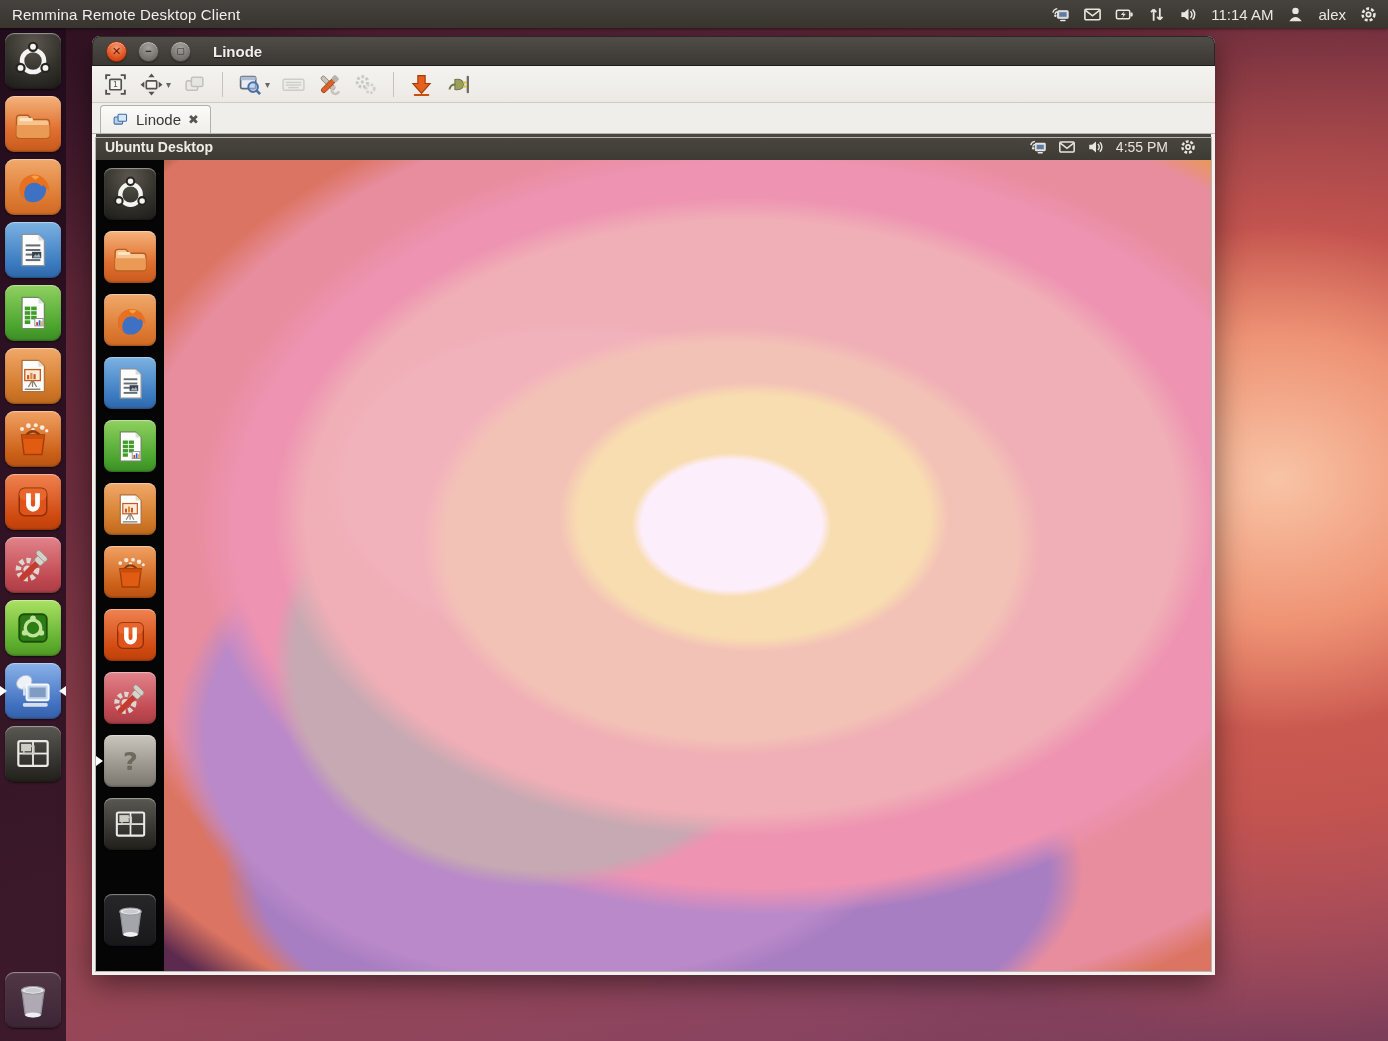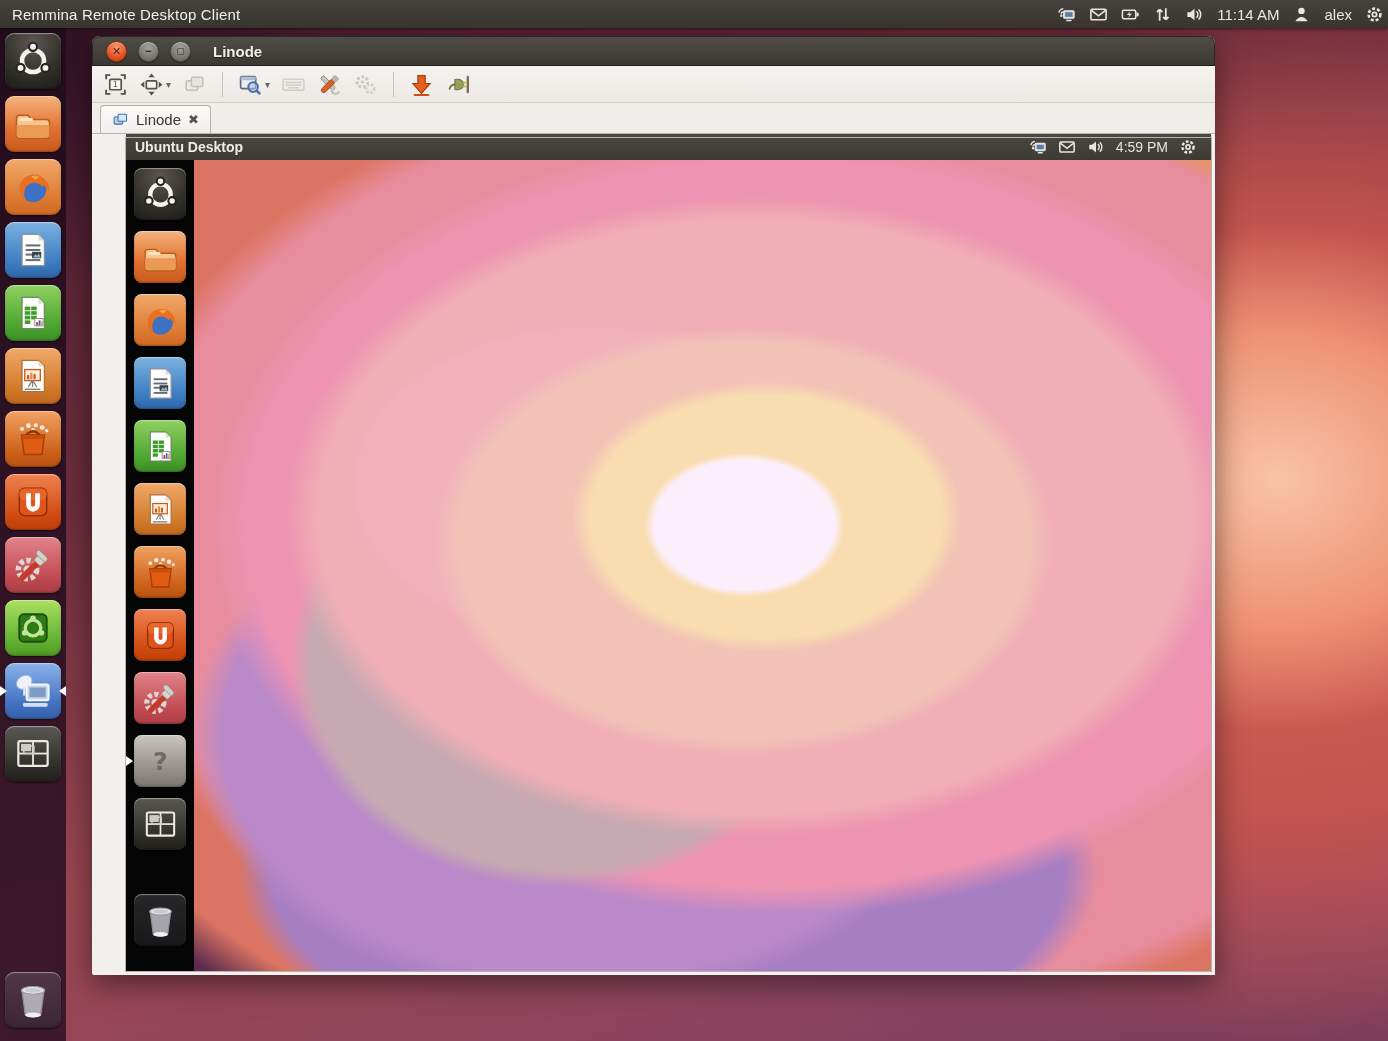--- a/index.html
+++ b/index.html
@@ -21,21 +21,21 @@
   }
 
   
   .host-panel{
     position:absolute;left:0;top:0;width:1388px;height:28px;
     background:linear-gradient(#46433e,#38352f);
     box-shadow:0 1px 3px rgba(0,0,0,.5);
     display:flex;align-items:center;z-index:40;color:#f1efec;
   }
   .panel-title{font-weight:normal;font-size:15px;margin-left:12px;letter-spacing:.2px;}
-  .tray{margin-left:auto;display:flex;align-items:center;gap:13px;padding-right:4px;}
+  .tray{margin-left:auto;display:flex;align-items:center;gap:13px;padding-right:10px;}
   .tray-ic{display:inline-flex;align-items:center;}
   .tray-ic svg{width:19px;height:19px;}
   .clock{font-size:15px;color:#eae7e1;}
   .username{font-size:15px;color:#eae7e1;}
 
   
   .host-launcher{
     position:absolute;left:0;top:28px;width:66px;height:1013px;
     background:linear-gradient(rgba(33,12,28,.88),rgba(40,16,34,.82));
     z-index:30;
@@ -125,21 +125,21 @@
     display:flex;align-items:center;gap:7px;padding:0 11px;
   }
   .tab svg{width:17px;height:17px;}
   .tab-label{font-size:15px;color:#3a3733;}
   .tab-close{font-size:13px;color:#57544e;line-height:1;}
 
   .win-content{
     flex:1;background:#22c55e;
     border-left:4px solid #f2f1ef;border-right:4px solid #f2f1ef;border-bottom:4px solid #f2f1ef;
     box-sizing:border-box;display:flex;flex-direction:column;min-height:0;
-    outline:1px solid #b7b4ae;outline-offset:-4px;margin-left:30px;
+    outline:1px solid #b7b4ae;outline-offset:-4px;
   }
   .remote-panel{
     height:26px;background:linear-gradient(#4a4740,#3e3b35);
     display:flex;align-items:center;color:#efece6;flex:none;
   }
   .remote-title{font-weight:bold;font-size:14px;margin-left:9px;}
   .remote-tray{margin-left:auto;display:flex;align-items:center;gap:11px;padding-right:14px;}
   .remote-tray svg{width:18px;height:18px;}
   .remote-clock{font-size:14px;color:#e8e4da;}
 
@@ -625,21 +625,21 @@
               <svg>
                 <use href="#sym-mail"></use>
               </svg>
             </span>
             <span class="tray-ic">
               <svg>
                 <use href="#sym-volume"></use>
               </svg>
             </span>
           </span>
-        <span class="remote-clock">4:59 PM</span>
+        <span class="remote-clock">4:55 PM</span>
         <span class="tray-ic">
             <svg>
               <use href="#sym-gear"></use>
             </svg>
           </span>
       </div>
     </div>
     <div class="remote-desktop">
       <div class="remote-wallpaper"></div>
       <aside class="remote-launcher">

